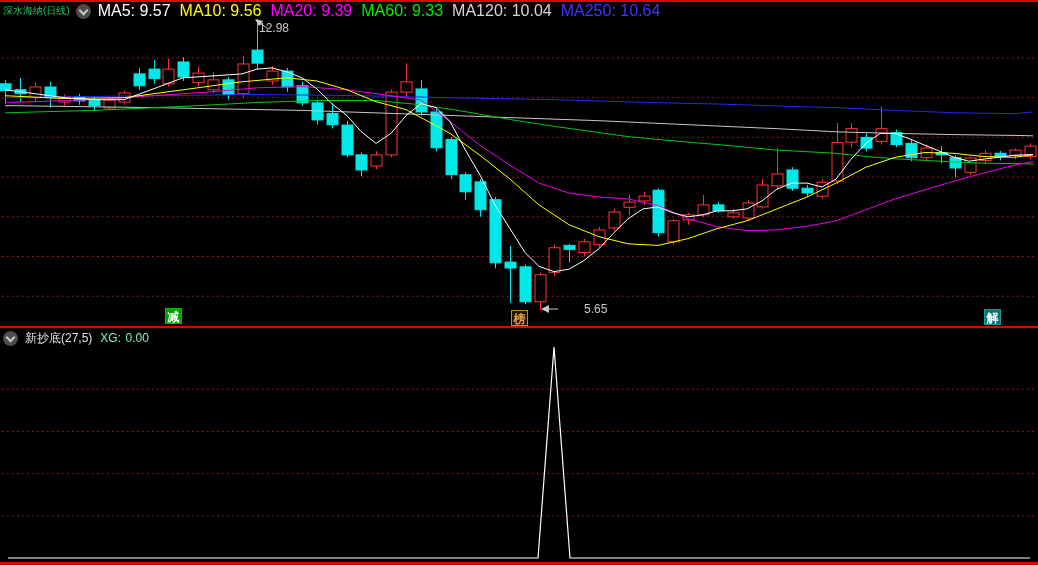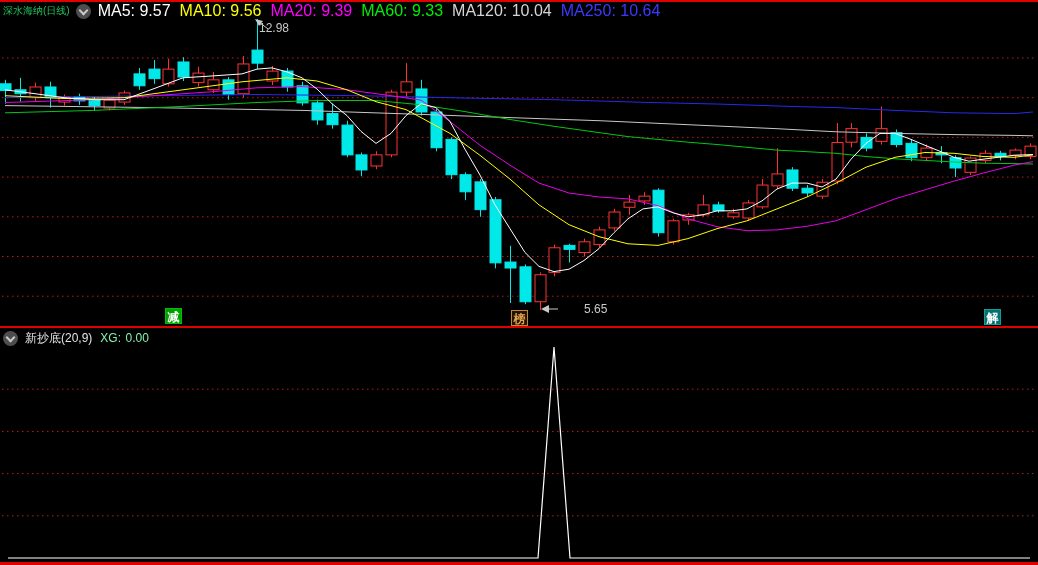--- a/index.html
+++ b/index.html
@@ -204,17 +204,17 @@
   <div class="anno" style="left:560px;top:302px;margin-left:24px;">5.65</div>
 
   <div id="markers">
       <div class="marker" style="left: 165px; top: 308px; background: rgb(0, 160, 0); color: rgb(255, 255, 255); border: 1px solid rgb(0, 192, 0);">减</div>
       <div class="marker" style="left: 511px; top: 310px; background: rgb(36, 18, 0); color: rgb(226, 164, 78); border: 1px solid rgb(192, 136, 48);">榜</div>
       <div class="marker" style="left: 984px; top: 309px; background: rgb(0, 114, 114); color: rgb(255, 255, 255); border: 1px solid rgb(22, 154, 154);">解</div>
     </div>
 
   <div class="ind-header">
     <span class="cicon"></span>
-    <span class="ind-name">新抄底(20,9)</span>
+    <span class="ind-name">新抄底(27,5)</span>
     <span class="ind-val">XG:</span>&nbsp;
     <span class="ind-val">0.00</span>
   </div>
 </div>
 
 </body></html>

